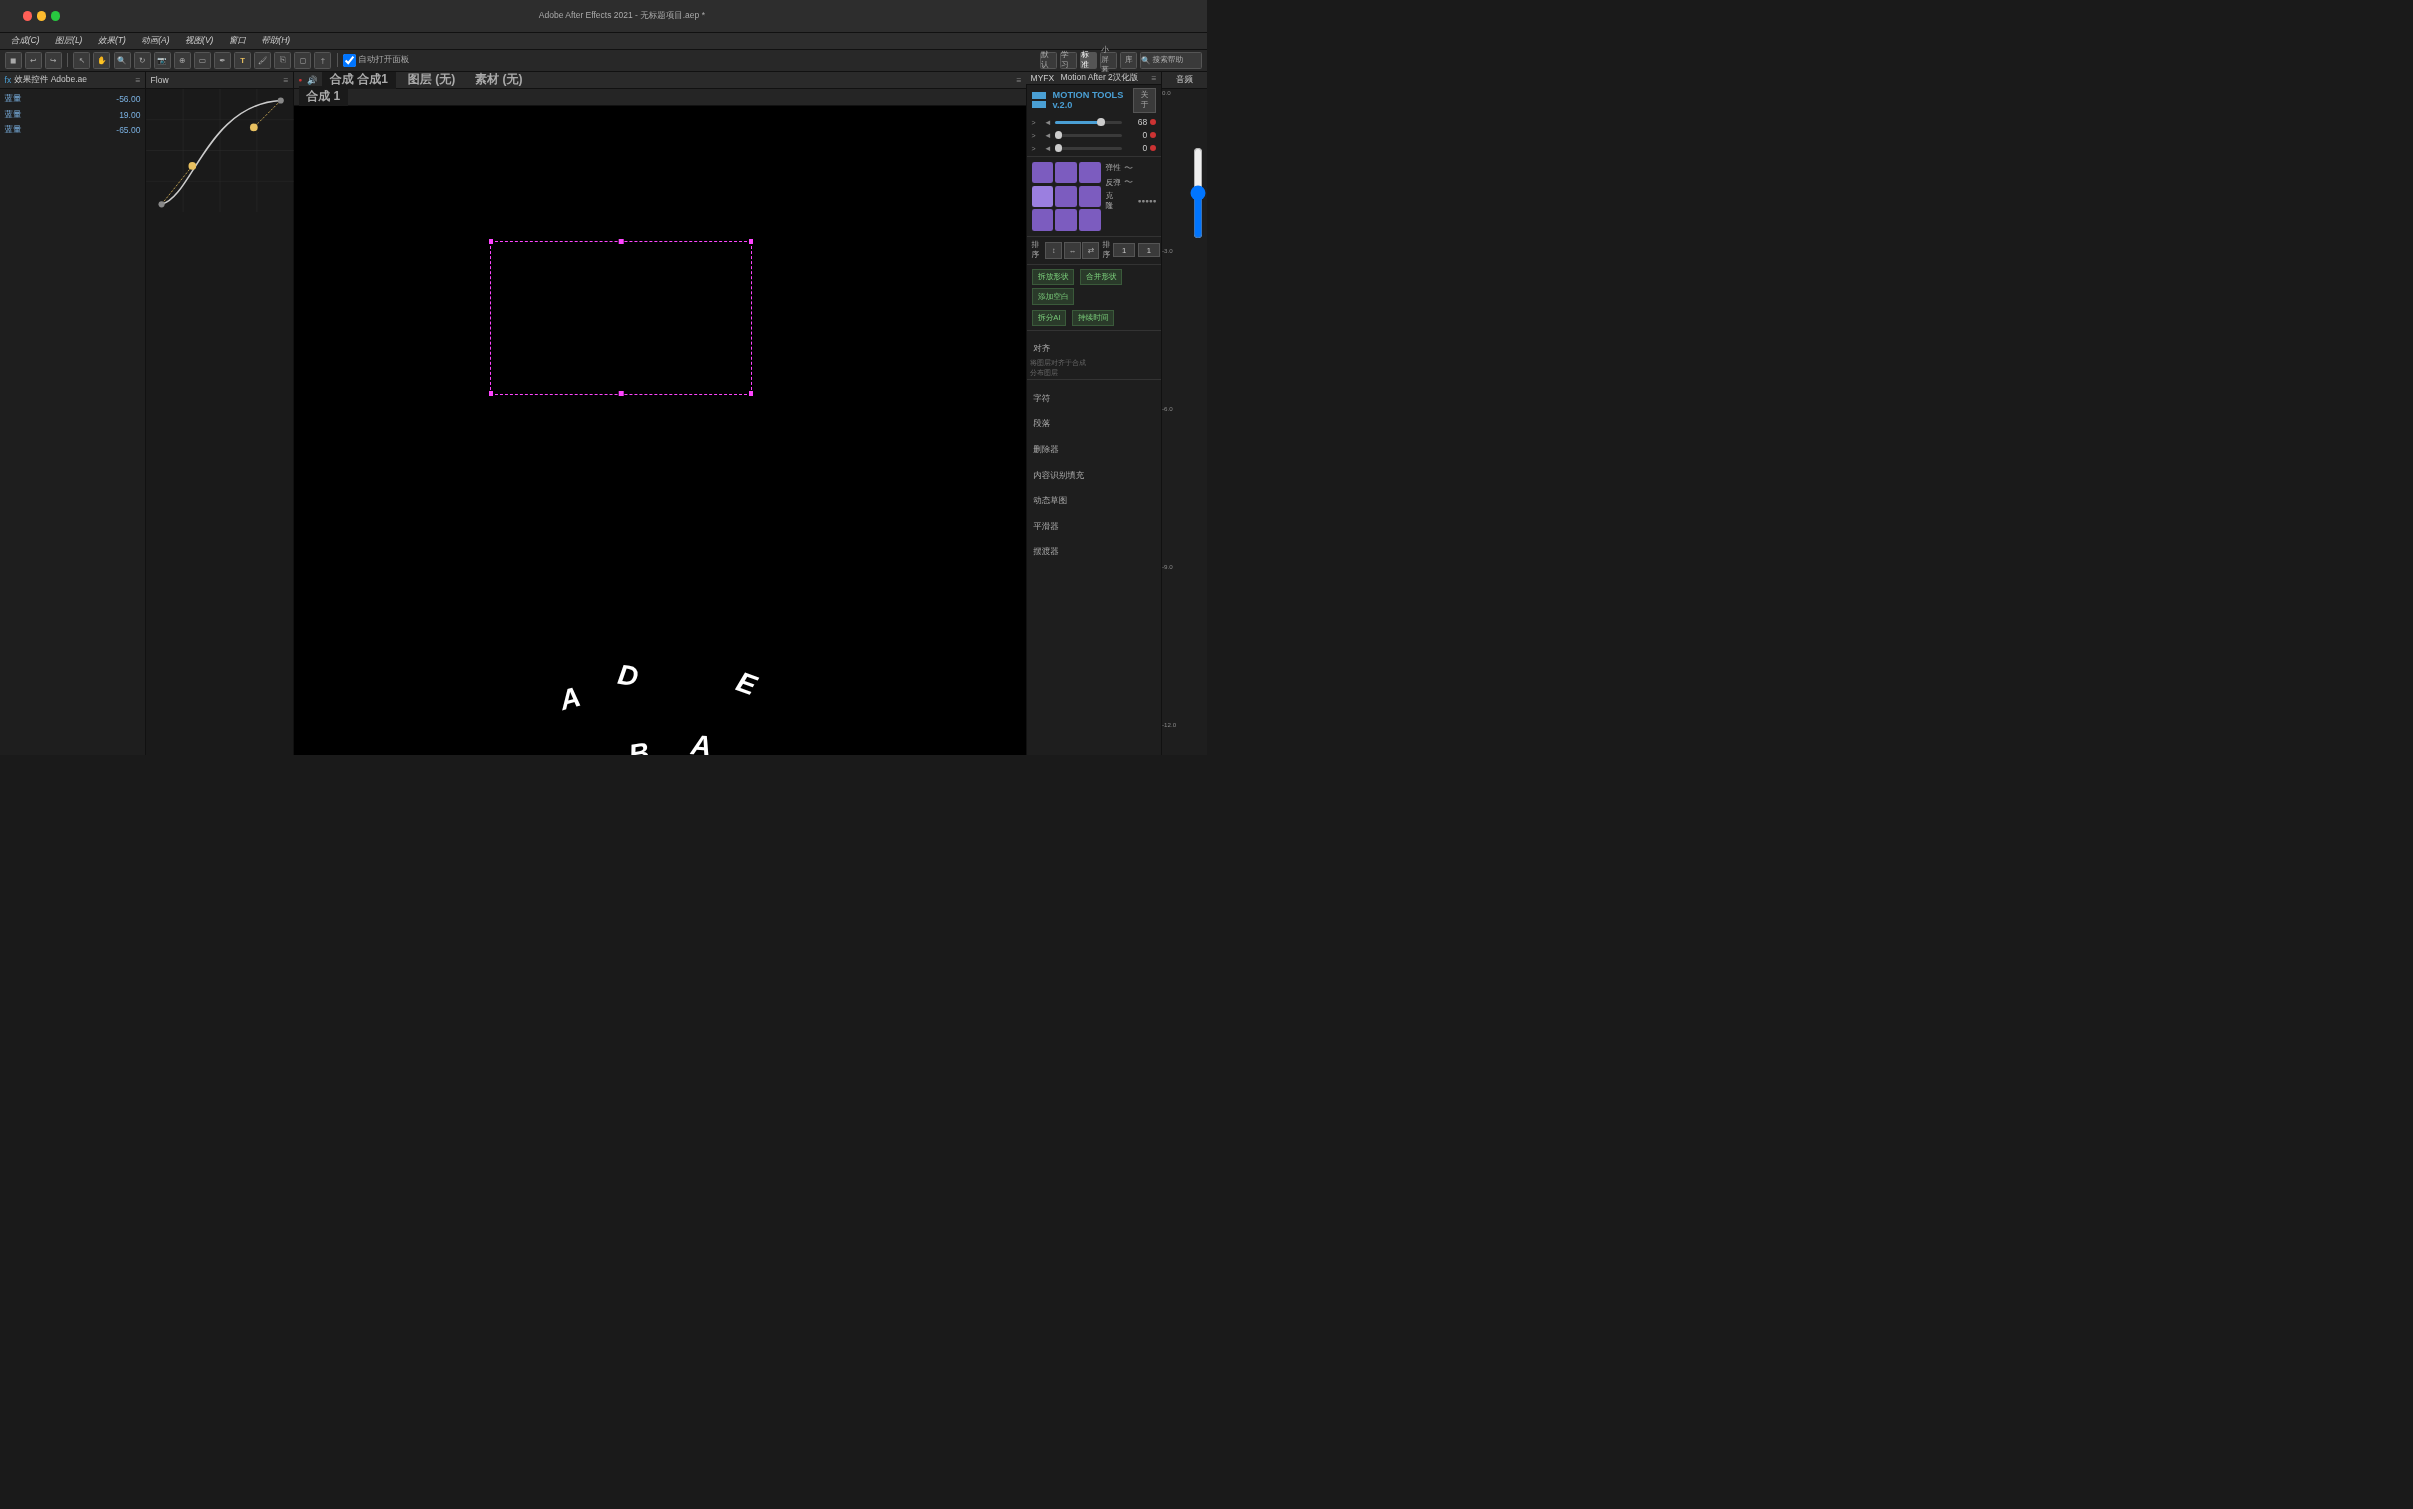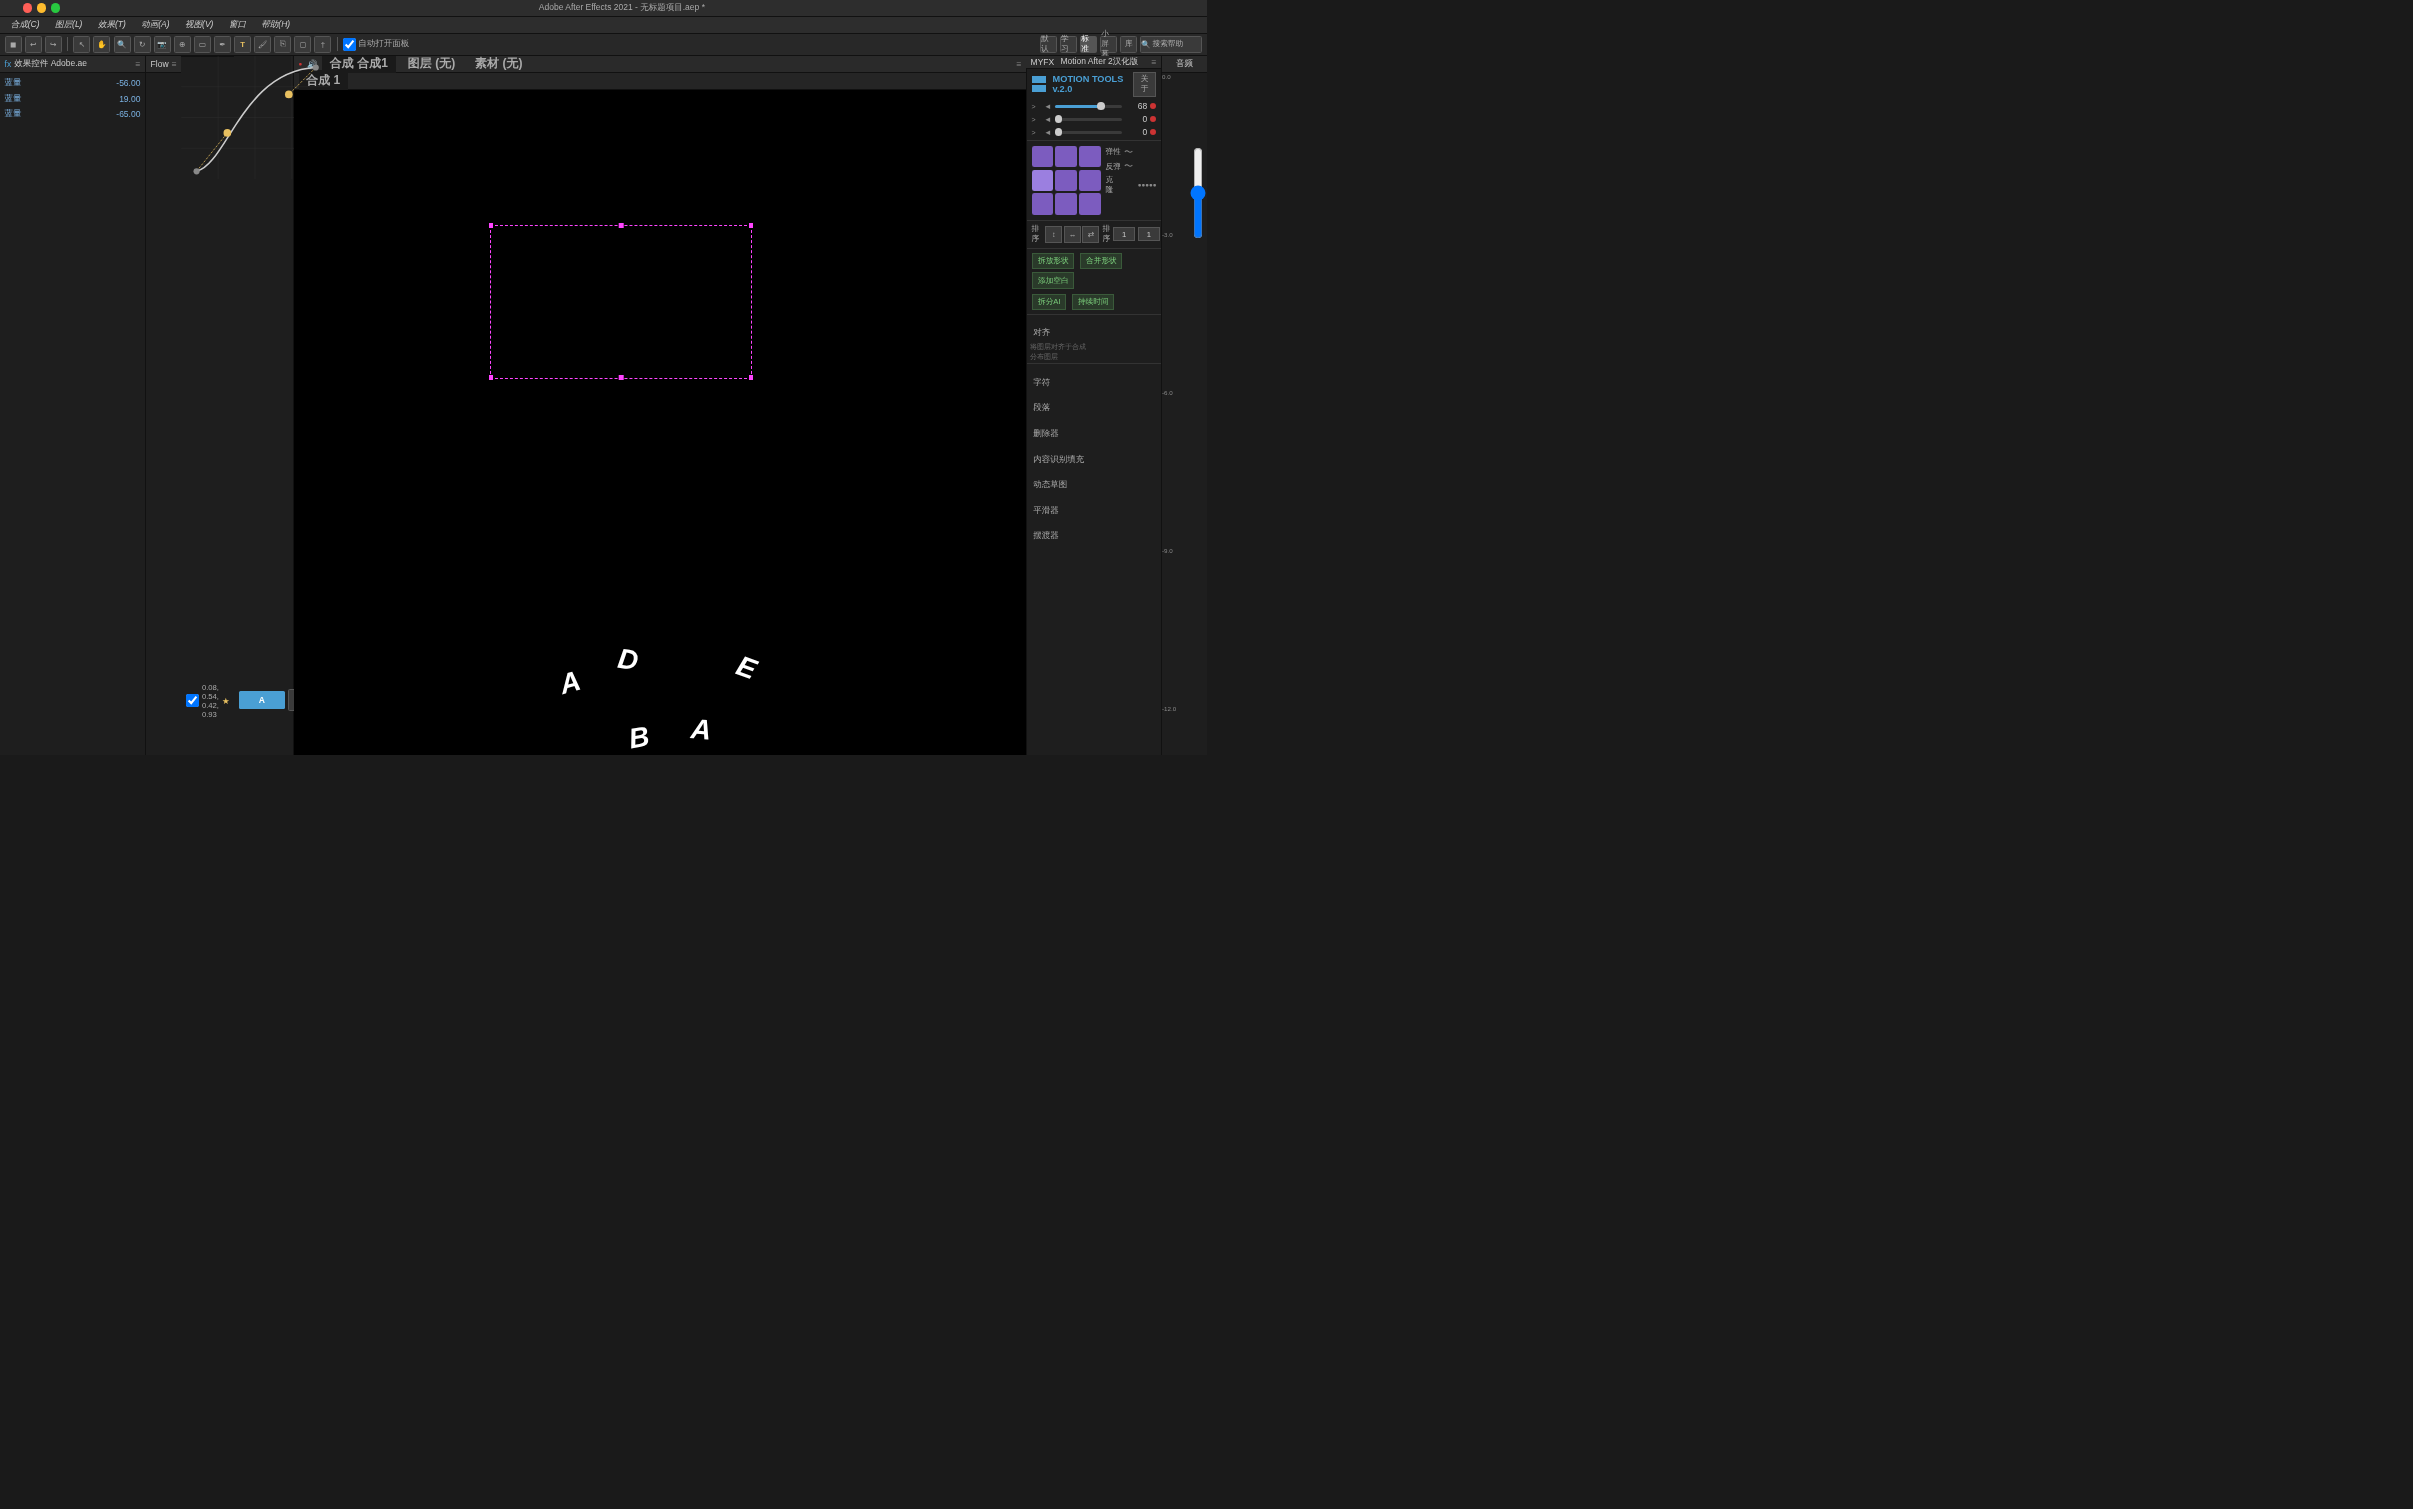--- a/index.html
+++ b/index.html
@@ -9,21 +9,21 @@
       background: #1a1a1a;
       font-family: 'Microsoft YaHei', 'SimHei', sans-serif;
       font-size: 8.5px;
       color: #ccc;
       overflow: hidden;
       position: relative;
     }
 
     
     .title-bar {
-      height: 17px;
+      height: 33px;
       background: #2d2d2d;
       display: flex;
       align-items: center;
       padding: 0 23px;
       color: #aaa;
       font-size: 8.5px;
       border-bottom: 0.8px solid #111;
     }
     .title-bar-title { flex: 1; text-align: center; }
     .title-bar-controls { display: flex; gap: 4.6px; }
@@ -93,21 +93,21 @@
       font-size: 8.5px;
       color: #ccc;
     }
 
     
     .panel-flow {
       width: 148px;
       background: #1e1e1e;
       border-right: 0.8px solid #111;
       display: flex;
-      flex-direction: row;
+      flex-direction: column;
       flex-shrink: 0;
     }
 
     
     .effects-list { flex: 1; overflow-y: auto; padding: 3.1px 0; }
     .effect-row {
       display: flex;
       align-items: center;
       padding: 1.5px 4.6px;
       font-size: 8.5px;

